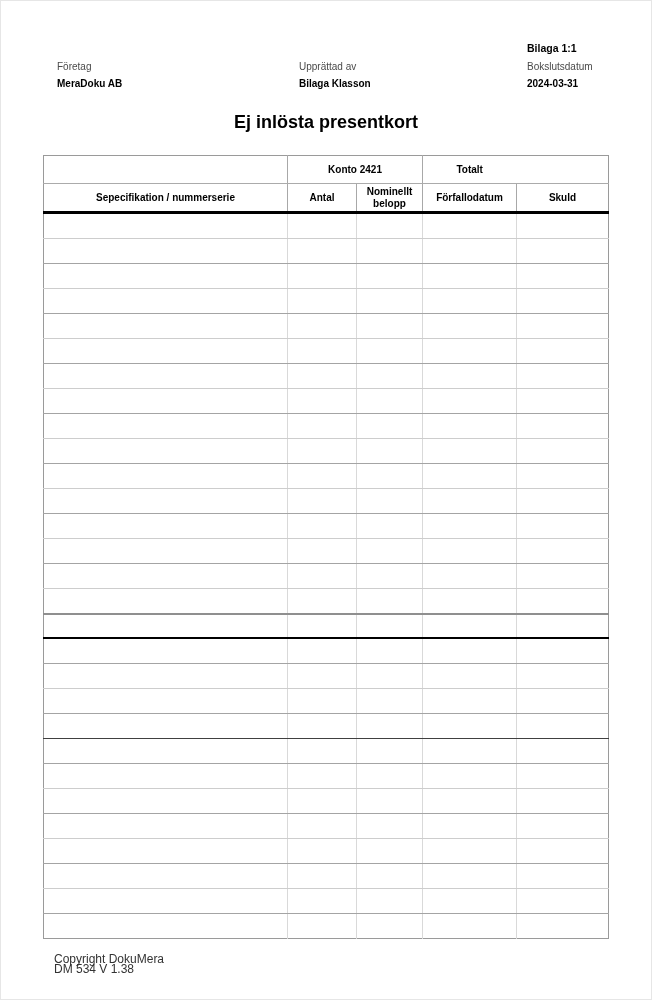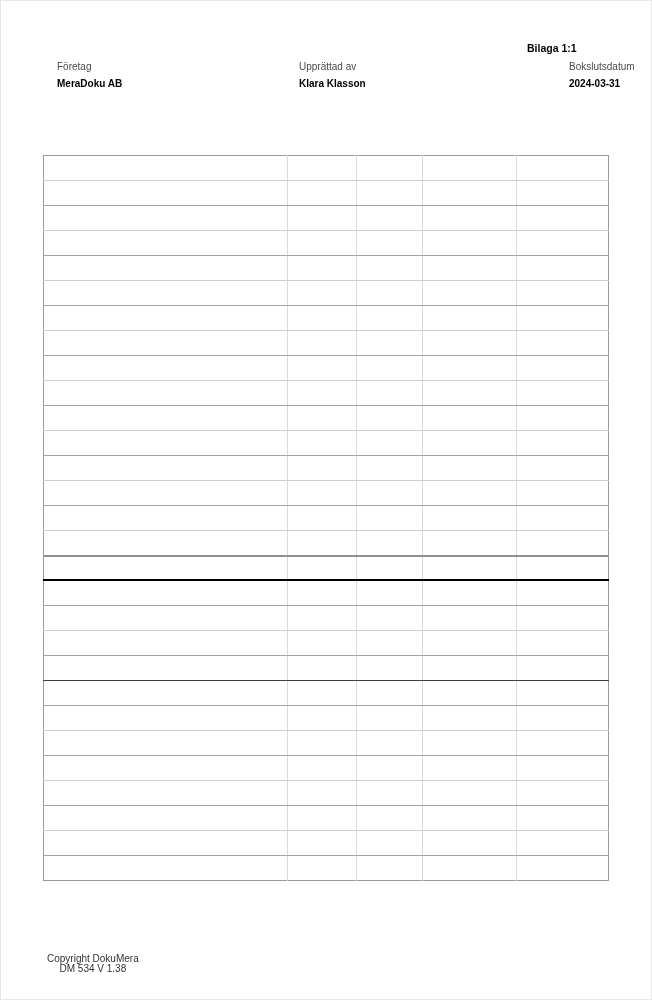--- a/index.html
+++ b/index.html
@@ -13,21 +13,21 @@
     overflow:hidden;
   }
   
   .bilaga{
     position:absolute;left:527px;top:42px;
     font-size:10.5px;font-weight:bold;white-space:nowrap;
   }
   .field{position:absolute;top:61px;}
   .field.f1{left:57px;}
   .field.f2{left:299px;}
-  .field.f3{left:527px;margin-left:42px;}
+  .field.f3{left:527px;}
   .field .lbl{font-size:10px;color:#4a4a4a;white-space:nowrap;}
   .field .val{font-size:10px;font-weight:bold;margin-top:6px;white-space:nowrap;}
   .title{
     position:absolute;left:0;right:0;top:112px;
     text-align:center;font-size:18px;font-weight:bold;
   }
   
   table.form{
     position:absolute;left:43px;top:155px;
     width:565px;border-collapse:collapse;table-layout:fixed;
@@ -48,54 +48,69 @@
   tr.row1 td{height:22px;}
   td.vb{border-left:1px solid #d9d9d9;}
   tr.bl td{border-bottom:1px solid #cdcdcd;}
   tr.bm td{border-bottom:1px solid #a4a4a4;}
   tr.bdk td{border-bottom:1px solid #404040;}
   tr.bblk td{border-bottom:2.5px solid #000;}
   tr.bdiv td{border-bottom:2px solid #8f8f8f;}
   tr.bnone td{border-bottom:none;}
   
   .footer{
-    position:absolute;left:47px;top:954px;
-    font-size:10px;line-height:10px;color:#333;text-align:center;
+    position:absolute;left:54px;top:954px;
+    font-size:12px;line-height:10px;color:#333;
   }
 </style>
 </head>
 <body>
 
 <div class="page">
 
   <div class="bilaga">Bilaga 1:1</div>
 
   <div class="field f1">
     <div class="lbl">Företag</div>
     <div class="val">MeraDoku AB</div>
   </div>
   <div class="field f2">
     <div class="lbl">Upprättad av</div>
-    <div class="val">Klara Klasson</div>
+    <div class="val">Bilaga Klasson</div>
   </div>
   <div class="field f3">
     <div class="lbl">Bokslutsdatum</div>
     <div class="val">2024-03-31</div>
   </div>
 
+  <div class="title">Ej inlösta presentkort</div>
 
   <table class="form">
     <colgroup>
       <col style="width:244px">
       <col style="width:69px">
       <col style="width:66px">
       <col style="width:94px">
       <col style="width:92px">
     </colgroup>
     <tbody>
+      <tr class="h1">
+        <td></td>
+        <td colspan="2" class="hcell vb-med">Konto 2421</td>
+        <td colspan="2" class="vb-med">
+          <div class="total-inner hcell">Totalt</div>
+        </td>
+      </tr>
+      <tr class="h2">
+        <td class="hcell">Sepecifikation / nummerserie</td>
+        <td class="hcell vb-med">Antal</td>
+        <td class="hcell vb-med">Nominellt belopp</td>
+        <td class="hcell vb-med">Förfallodatum</td>
+        <td class="hcell vb-med">Skuld</td>
+      </tr>
 
     <tr class="body bl">
           <td></td>
           <td class="vb"></td>
           <td class="vb"></td>
           <td class="vb"></td>
           <td class="vb"></td>
         </tr>
         <tr class="body bm">
           <td></td>

